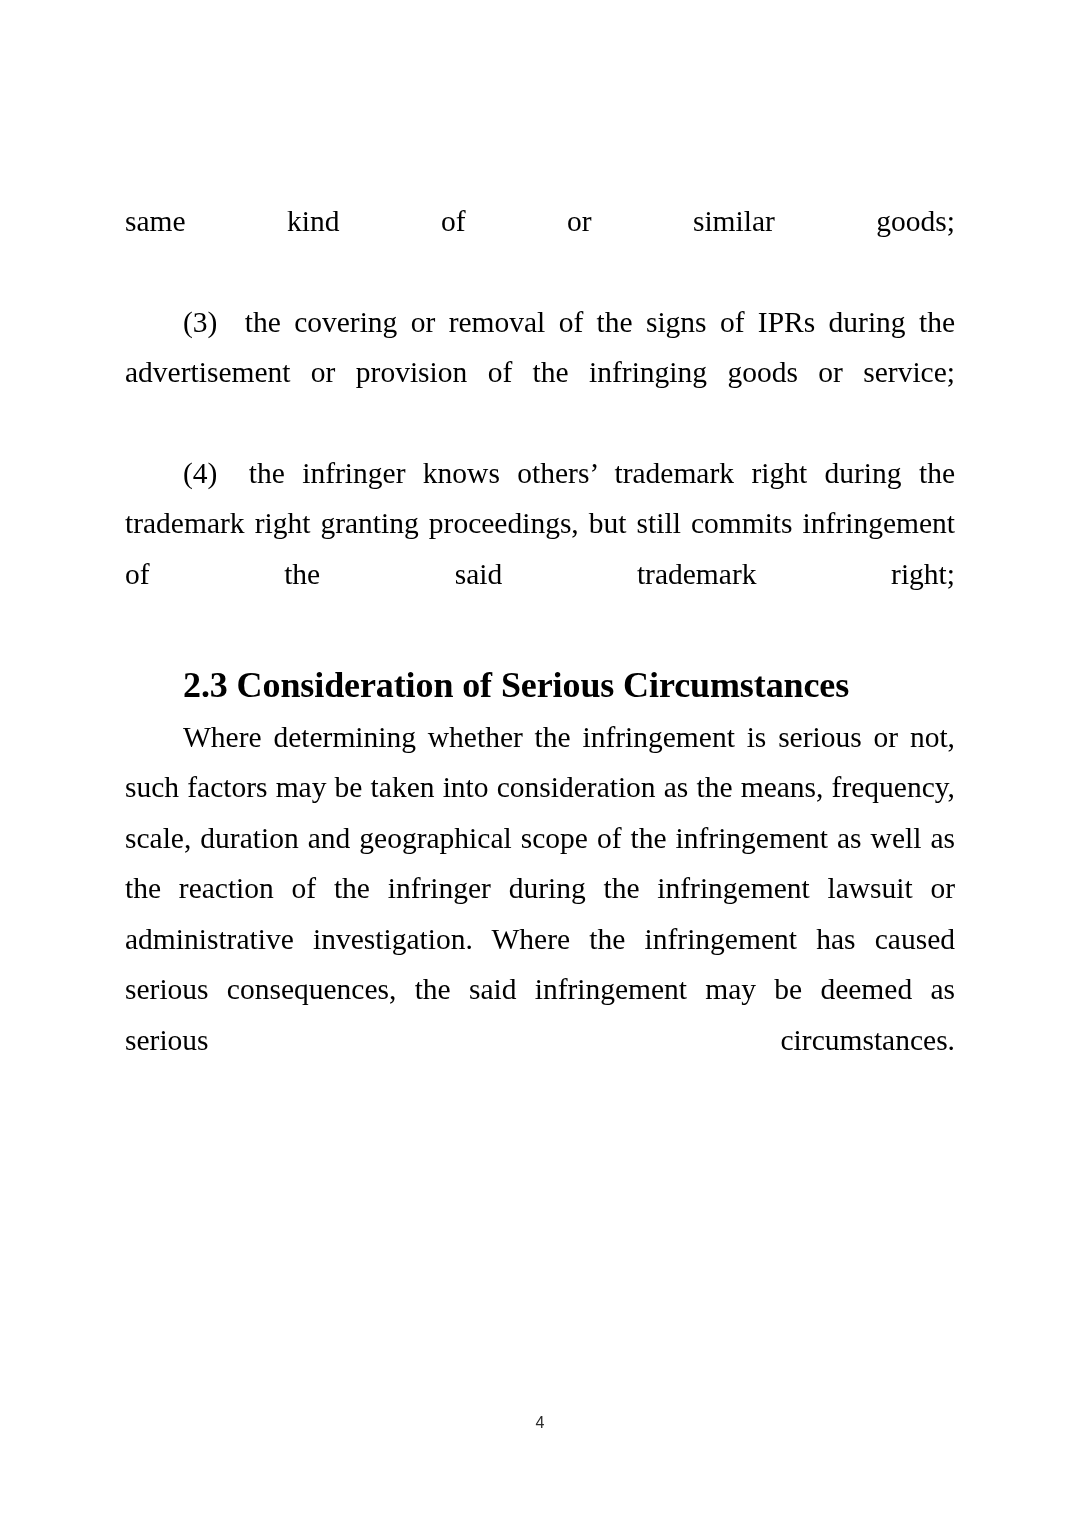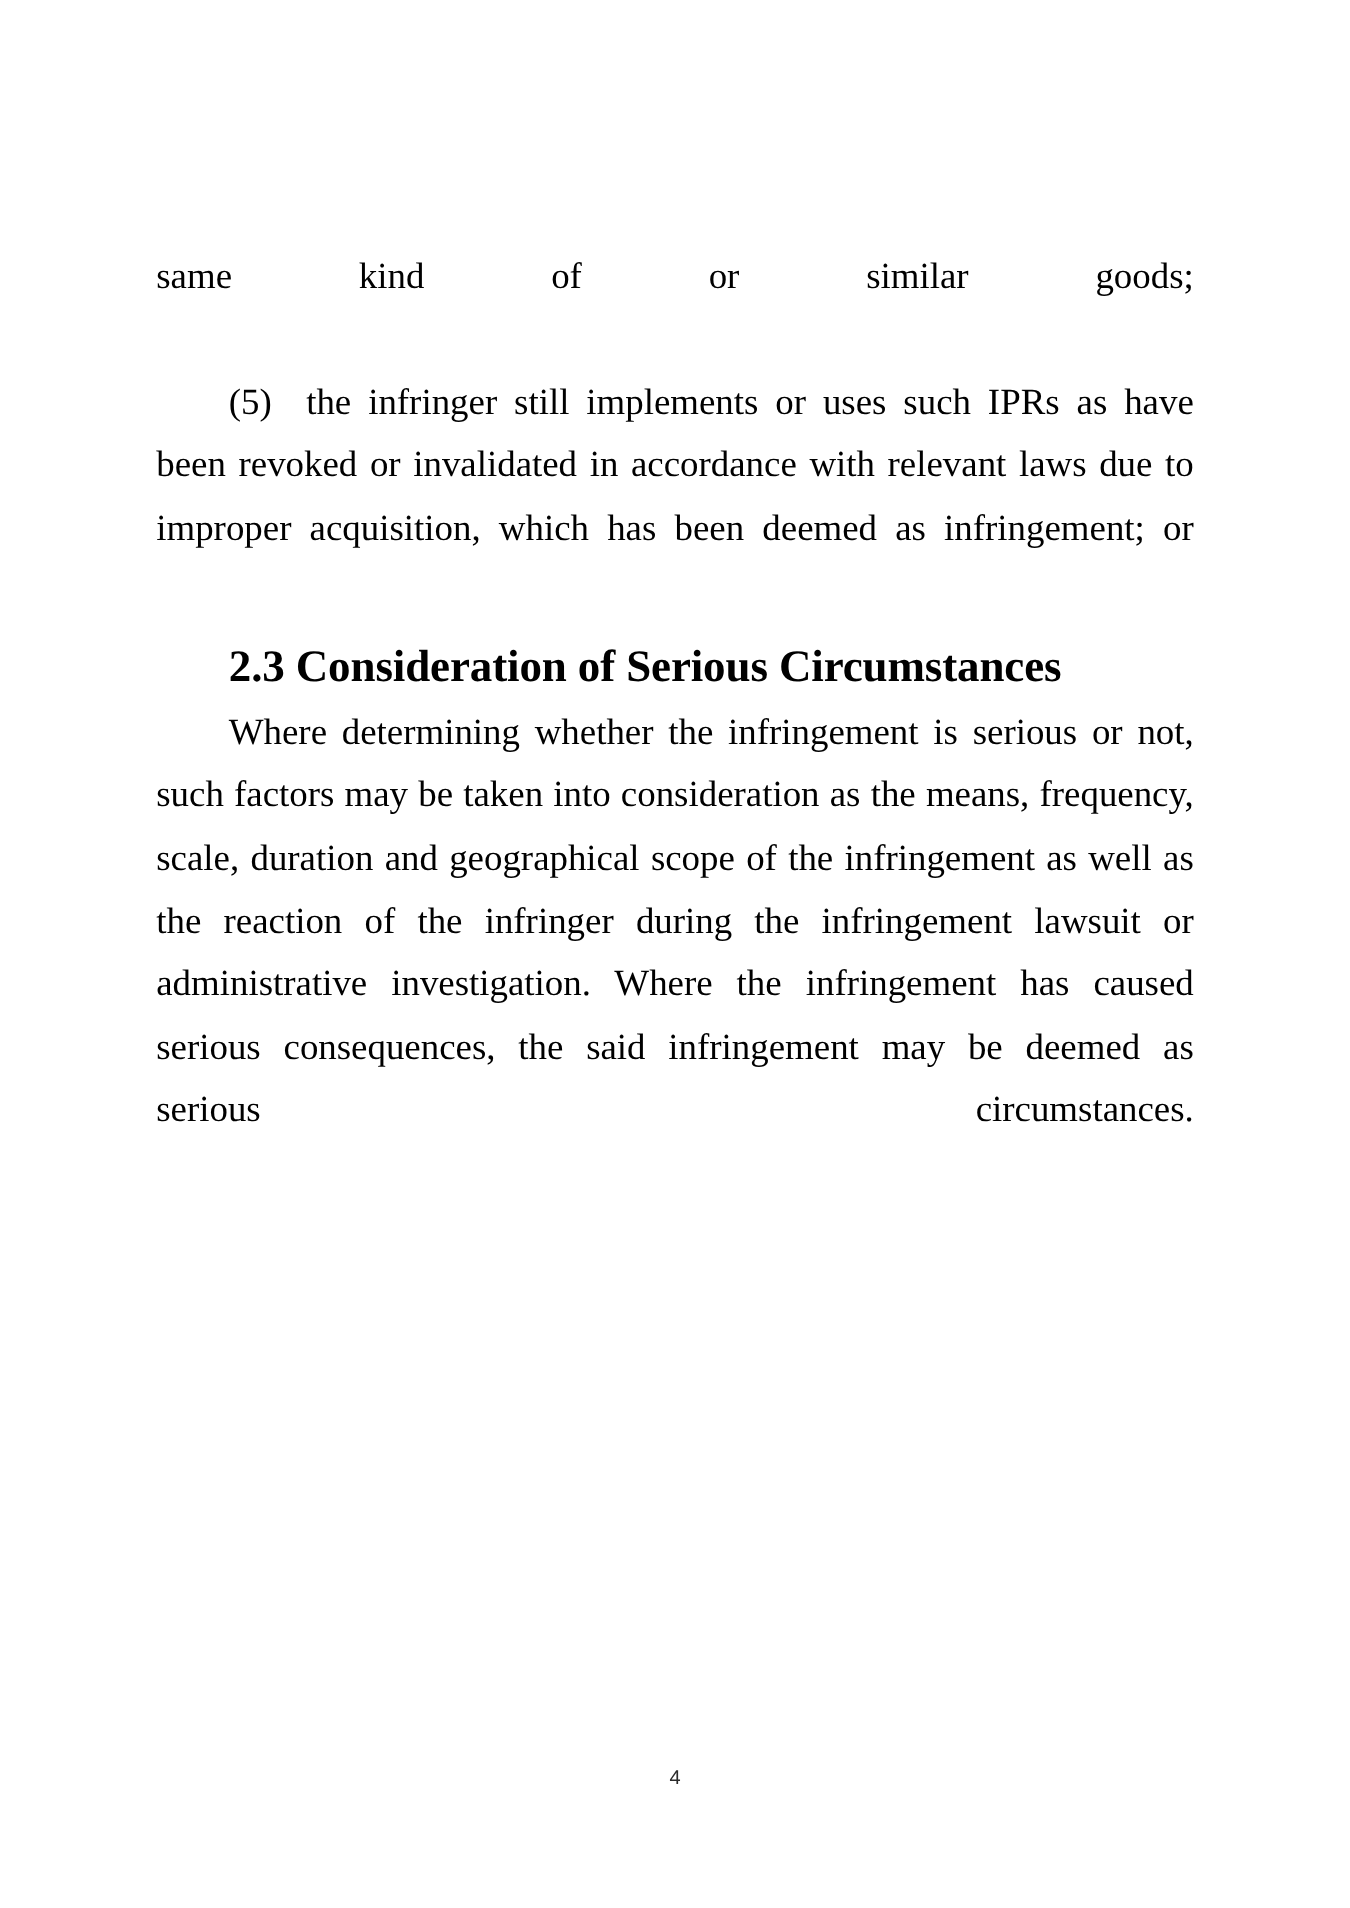--- a/index.html
+++ b/index.html
@@ -94,23 +94,24 @@
   }
 </style>
 </head>
 <body>
 
 <div class="page">
   <div class="content">
 
     <p class="para no-indent">same kind of or similar goods;</p>
 
+    <p class="para indent"><span>(3)</span><span class="gap-wide"></span> <span>the covering or removal of the signs of IPRs during the advertisement or provision of the infringing goods or service;</span></p>
 
+    <p class="para indent"><span>(4)</span><span class="gap-wide"></span> <span>the infringer knows others’ trademark right during the trademark right granting proceedings, but still commits infringement of the said trademark right;</span></p>
 
-    <p class="para indent"><span>(5)</span><span class="gap-wide"></span> <span>the infringer still implements or uses such IPRs as have been revoked or invalidated in accordance with relevant laws due to improper acquisition, which has been deemed as infringement; or</span></p>
 
 
     <h2 class="heading">2.3 Consideration of Serious Circumstances</h2>
 
     <p class="para indent">Where determining whether the infringement is serious or not, such factors may be taken into consideration as the means, frequency, scale, duration and geographical scope of the infringement as well as the reaction of the infringer during the infringement lawsuit or administrative investigation. Where the infringement has caused serious consequences, the said infringement may be deemed as serious circumstances.</p>
 
   </div>
 
   <div class="page-number">4</div>
 </div>

